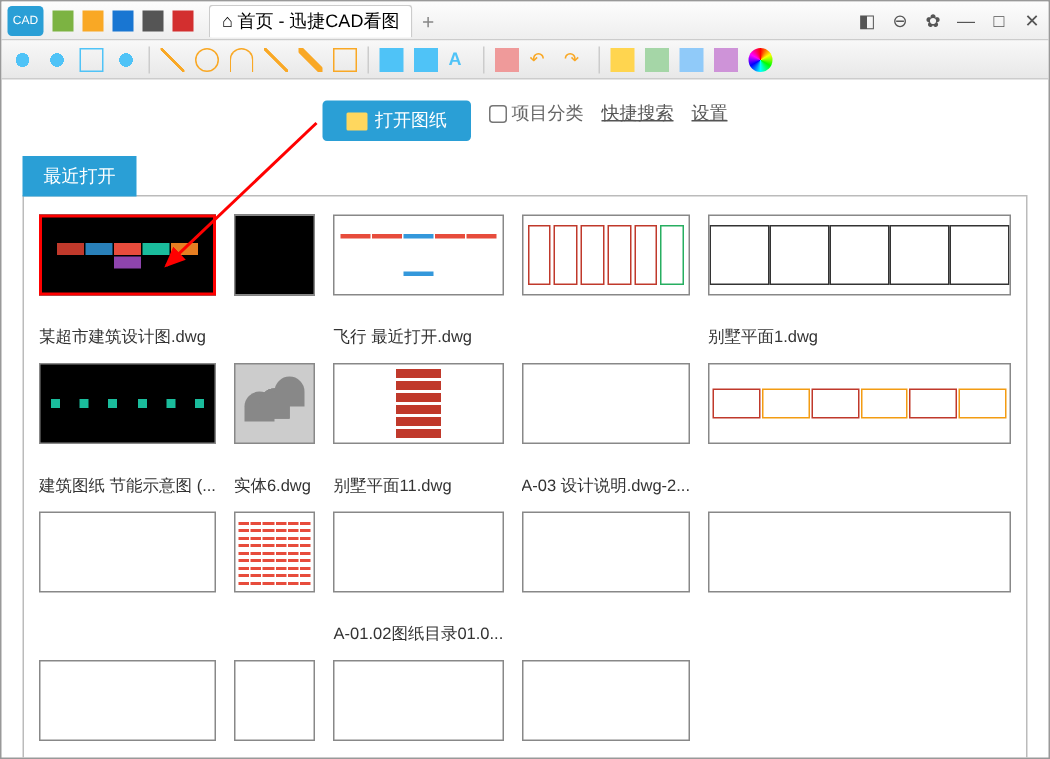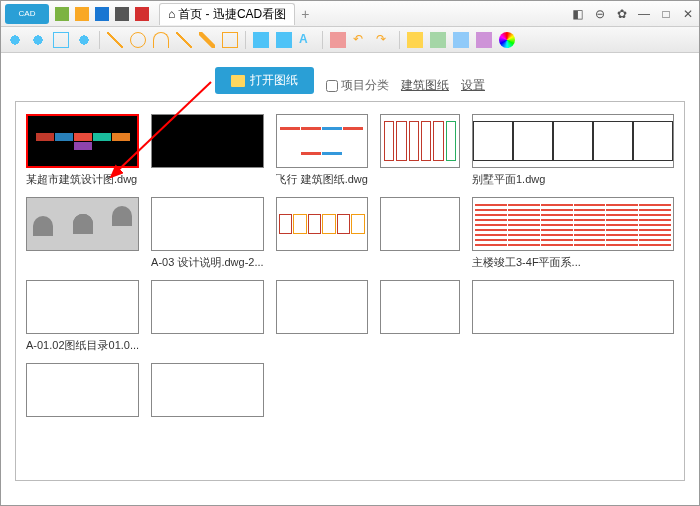--- a/index.html
+++ b/index.html
@@ -1,39 +1,39 @@
 <!DOCTYPE html>
 <html><head>
 <meta charset="utf-8">
 <style>
 *{margin:0;padding:0;box-sizing:border-box;font-family:"Microsoft YaHei",sans-serif;font-size:12px}
 body{background:#fff;width:700px;height:506px;overflow:hidden;border:1px solid #999}
 .titlebar{height:26px;background:linear-gradient(#fdfdfd,#eee);display:flex;align-items:center;padding:0 4px;border-bottom:1px solid #ccc}
-.logo{width:44px;height:20px;background:#2a9fd6;border-radius:3px;color:#fff;font-size:8px;display:flex;align-items:center;justify-content:center;margin-right:6px}
+.logo{width:24px;height:20px;background:#2a9fd6;border-radius:3px;color:#fff;font-size:8px;display:flex;align-items:center;justify-content:center;margin-right:6px}
 .tb-icons{display:flex;gap:6px;align-items:center}
 .tb-icons span{width:14px;height:14px;display:inline-block}
 .tab{display:flex;align-items:center;gap:3px;margin-left:10px;padding:2px 8px;border:1px solid #ccc;border-bottom:none;background:#fff;border-radius:3px 3px 0 0}
 .tab-plus{margin-left:6px;color:#888;font-size:14px}
 .spacer{flex:1}
 .win-controls{display:flex;gap:8px;align-items:center}
 .win-controls span{width:14px;height:14px;display:inline-flex;align-items:center;justify-content:center;color:#555}
 .toolbar{height:26px;background:linear-gradient(#f8f8f8,#e8e8e8);display:flex;align-items:center;padding:0 6px;gap:7px;border-bottom:1px solid #ccc}
 .toolbar .sep{width:1px;height:18px;background:#ccc}
 .toolbar span{width:16px;height:16px;display:inline-block}
 .content{padding:10px 14px;position:relative}
-.action-row{display:flex;align-items:flex-end;justify-content:center;gap:12px;margin:4px 0 8px}
+.action-row{display:flex;align-items:flex-start;justify-content:center;gap:12px;margin:4px 0 8px}
 .open-btn{background:#2a9fd6;color:#fff;padding:5px 16px;border-radius:3px;display:flex;align-items:center;gap:5px;cursor:pointer}
 .open-btn .folder{width:14px;height:12px;background:#ffd75e;border-radius:1px;position:relative}
 .checkbox{display:flex;align-items:center;gap:3px;color:#666}
 .checkbox input{width:12px;height:12px}
 .link{color:#555;text-decoration:underline;cursor:pointer}
 .section-tab{background:#2a9fd6;color:#fff;padding:5px 14px;display:inline-block;margin-top:2px}
 .panel{border:1px solid #bbb;margin-top:-1px;padding:12px 10px;height:380px}
 .grid{display:grid;grid-template-columns:repeat(5,1fr);gap:10px 12px}
-.card{display:flex;flex-direction:column;gap:4px}
+.card{display:flex;flex-direction:column;gap:20px}
 .thumb{border:1px solid #888;height:54px;background:#fff;display:flex;align-items:center;justify-content:center;overflow:hidden}
 .card.selected .thumb{border:2px solid red}
 .fname{color:#333;font-size:11px;white-space:nowrap;overflow:hidden;text-overflow:ellipsis}
 .arrow{position:absolute;left:100px;top:24px;pointer-events:none}
 .t1{background:#000;display:flex;flex-wrap:wrap;gap:1px;padding:2px;align-content:center;justify-content:center}
 .t1 i{width:18px;height:8px;background:#c0392b;display:block}
 .t1 i:nth-child(2){background:#2980b9}.t1 i:nth-child(3){background:#e74c3c}.t1 i:nth-child(4){background:#1abc9c}.t1 i:nth-child(5){background:#e67e22}.t1 i:nth-child(6){background:#8e44ad}
 .t2{background:#000;color:#fff;font-size:6px;display:flex;align-items:center;justify-content:center}
 .t3{display:flex;flex-wrap:wrap;gap:1px;padding:2px}.t3 i{width:20px;height:3px;background:#e74c3c;display:block}.t3 i:nth-child(3n){background:#3498db}
 .t4{display:flex;gap:2px;padding:3px}.t4 i{flex:1;height:40px;border:1px solid #c0392b}.t4 i:last-child{border-color:#27ae60}
@@ -113,24 +113,25 @@
 
   <div class="action-row">
     <div class="open-btn">
       <div class="folder"></div>
       <span>打开图纸</span>
     </div>
     <label class="checkbox">
       <input type="checkbox" style="">
       <span>项目分类</span>
     </label>
-    <span class="link">建筑图纸</span>
+    <span class="link">快捷搜索</span>
     <span class="link">设置</span>
   </div>
 
+  <div class="section-tab">最近打开</div>
   <div class="panel">
     <div class="grid" id="grid">
         <div class="card selected">
           <div class="thumb t1">
             <i></i>
             <i></i>
             <i></i>
             <i></i>
             <i></i>
             <i></i>
@@ -149,21 +150,21 @@
         </div>
         <div class="card">
           <div class="thumb t3">
             <i></i>
             <i></i>
             <i></i>
             <i></i>
             <i></i>
             <i></i>
           </div>
-          <div class="fname">飞行 建筑图纸.dwg</div>
+          <div class="fname">飞行 最近打开.dwg</div>
         </div>
         <div class="card">
           <div class="thumb t4">
             <i></i>
             <i></i>
             <i></i>
             <i></i>
             <i></i>
             <i></i>
           </div>
@@ -172,28 +173,51 @@
           <div class="thumb t5">
             <i></i>
             <i></i>
             <i></i>
             <i></i>
             <i></i>
           </div>
           <div class="fname">别墅平面1.dwg</div>
         </div>
         <div class="card">
+          <div class="thumb t6">
+            <i></i>
+            <i></i>
+            <i></i>
+            <i></i>
+            <i></i>
+            <i></i>
+          </div>
+          <div class="fname">建筑图纸 节能示意图 (...</div>
+        </div>
+        <div class="card">
           <div class="thumb t7">
             <i></i>
             <i></i>
             <i></i>
             <i></i>
             <i></i>
             <i></i>
           </div>
+          <div class="fname">实体6.dwg</div>
+        </div>
+        <div class="card">
+          <div class="thumb t9">
+            <i></i>
+            <i></i>
+            <i></i>
+            <i></i>
+            <i></i>
+            <i></i>
+          </div>
+          <div class="fname">别墅平面11.dwg</div>
         </div>
         <div class="card">
           <div class="thumb "></div>
           <div class="fname">A-03 设计说明.dwg-2...</div>
         </div>
         <div class="card">
           <div class="thumb t10">
             <i></i>
             <i></i>
             <i></i>
@@ -207,21 +231,20 @@
         </div>
         <div class="card">
           <div class="thumb t11">
             <i></i>
             <i></i>
             <i></i>
             <i></i>
             <i></i>
             <i></i>
           </div>
-          <div class="fname">主楼竣工3-4F平面系...</div>
         </div>
         <div class="card">
           <div class="thumb "></div>
           <div class="fname">A-01.02图纸目录01.0...</div>
         </div>
         <div class="card">
           <div class="thumb "></div>
           <div class="fname"></div>
         </div>
         <div class="card">

